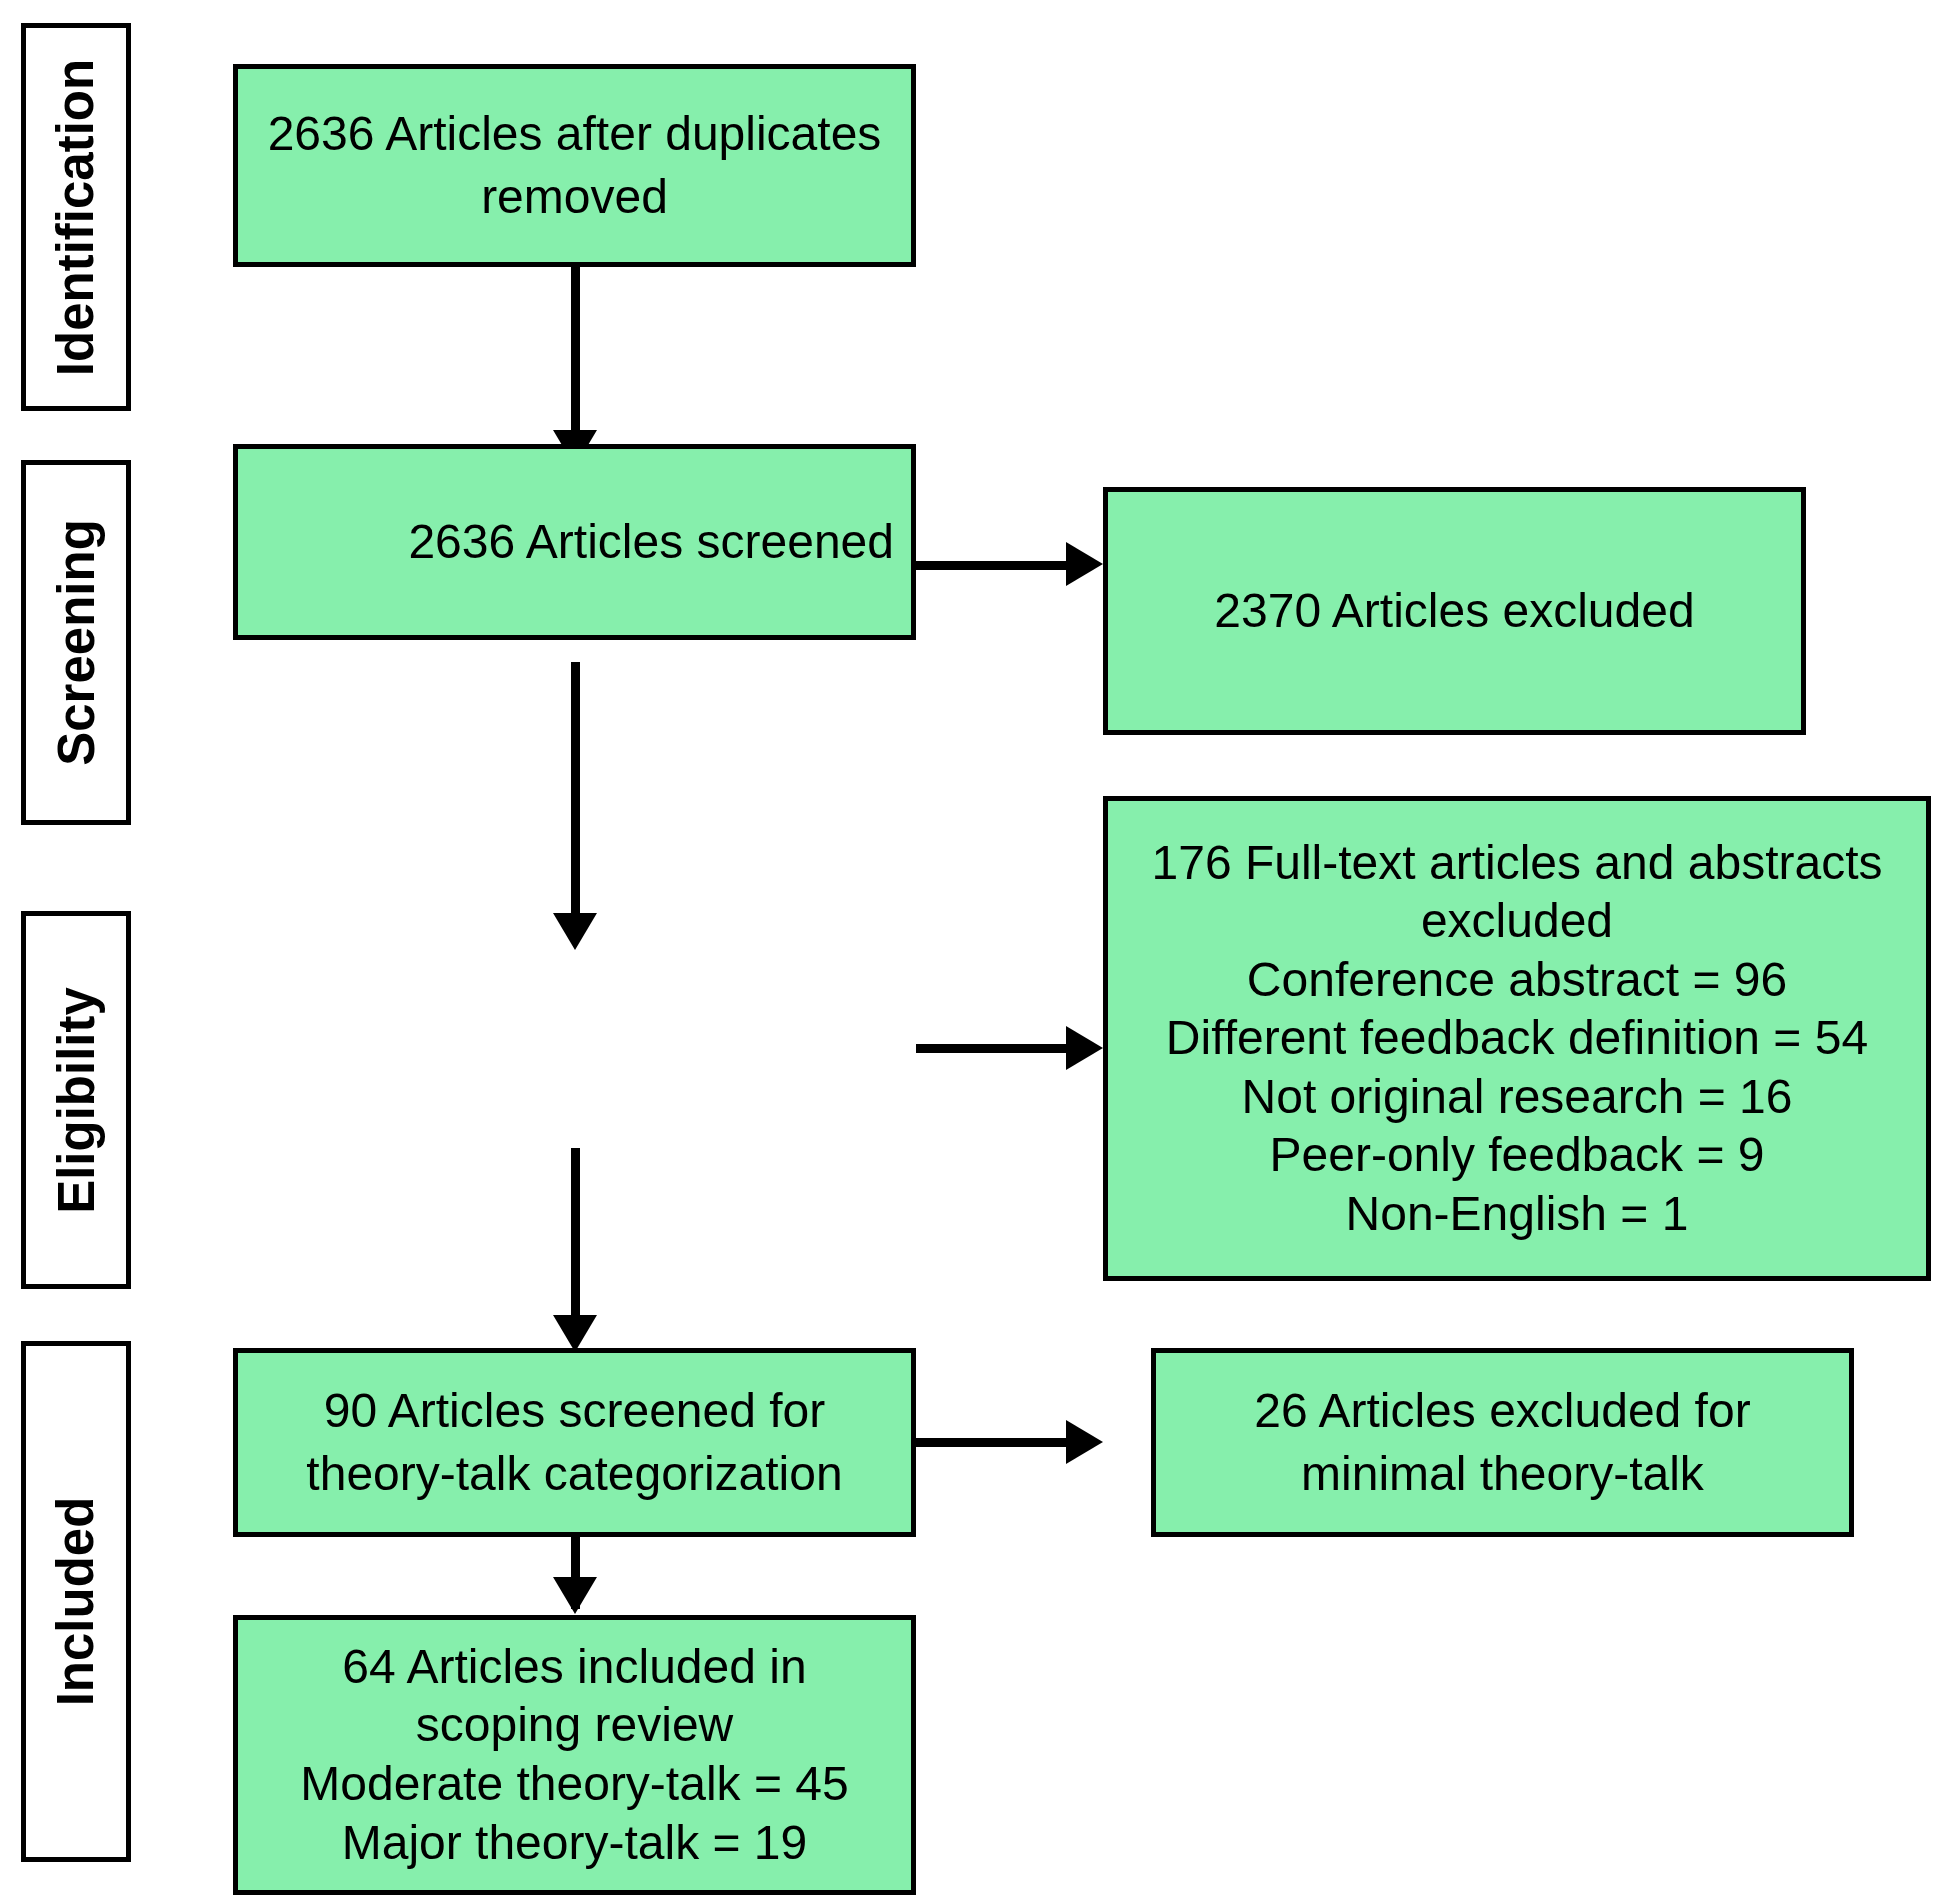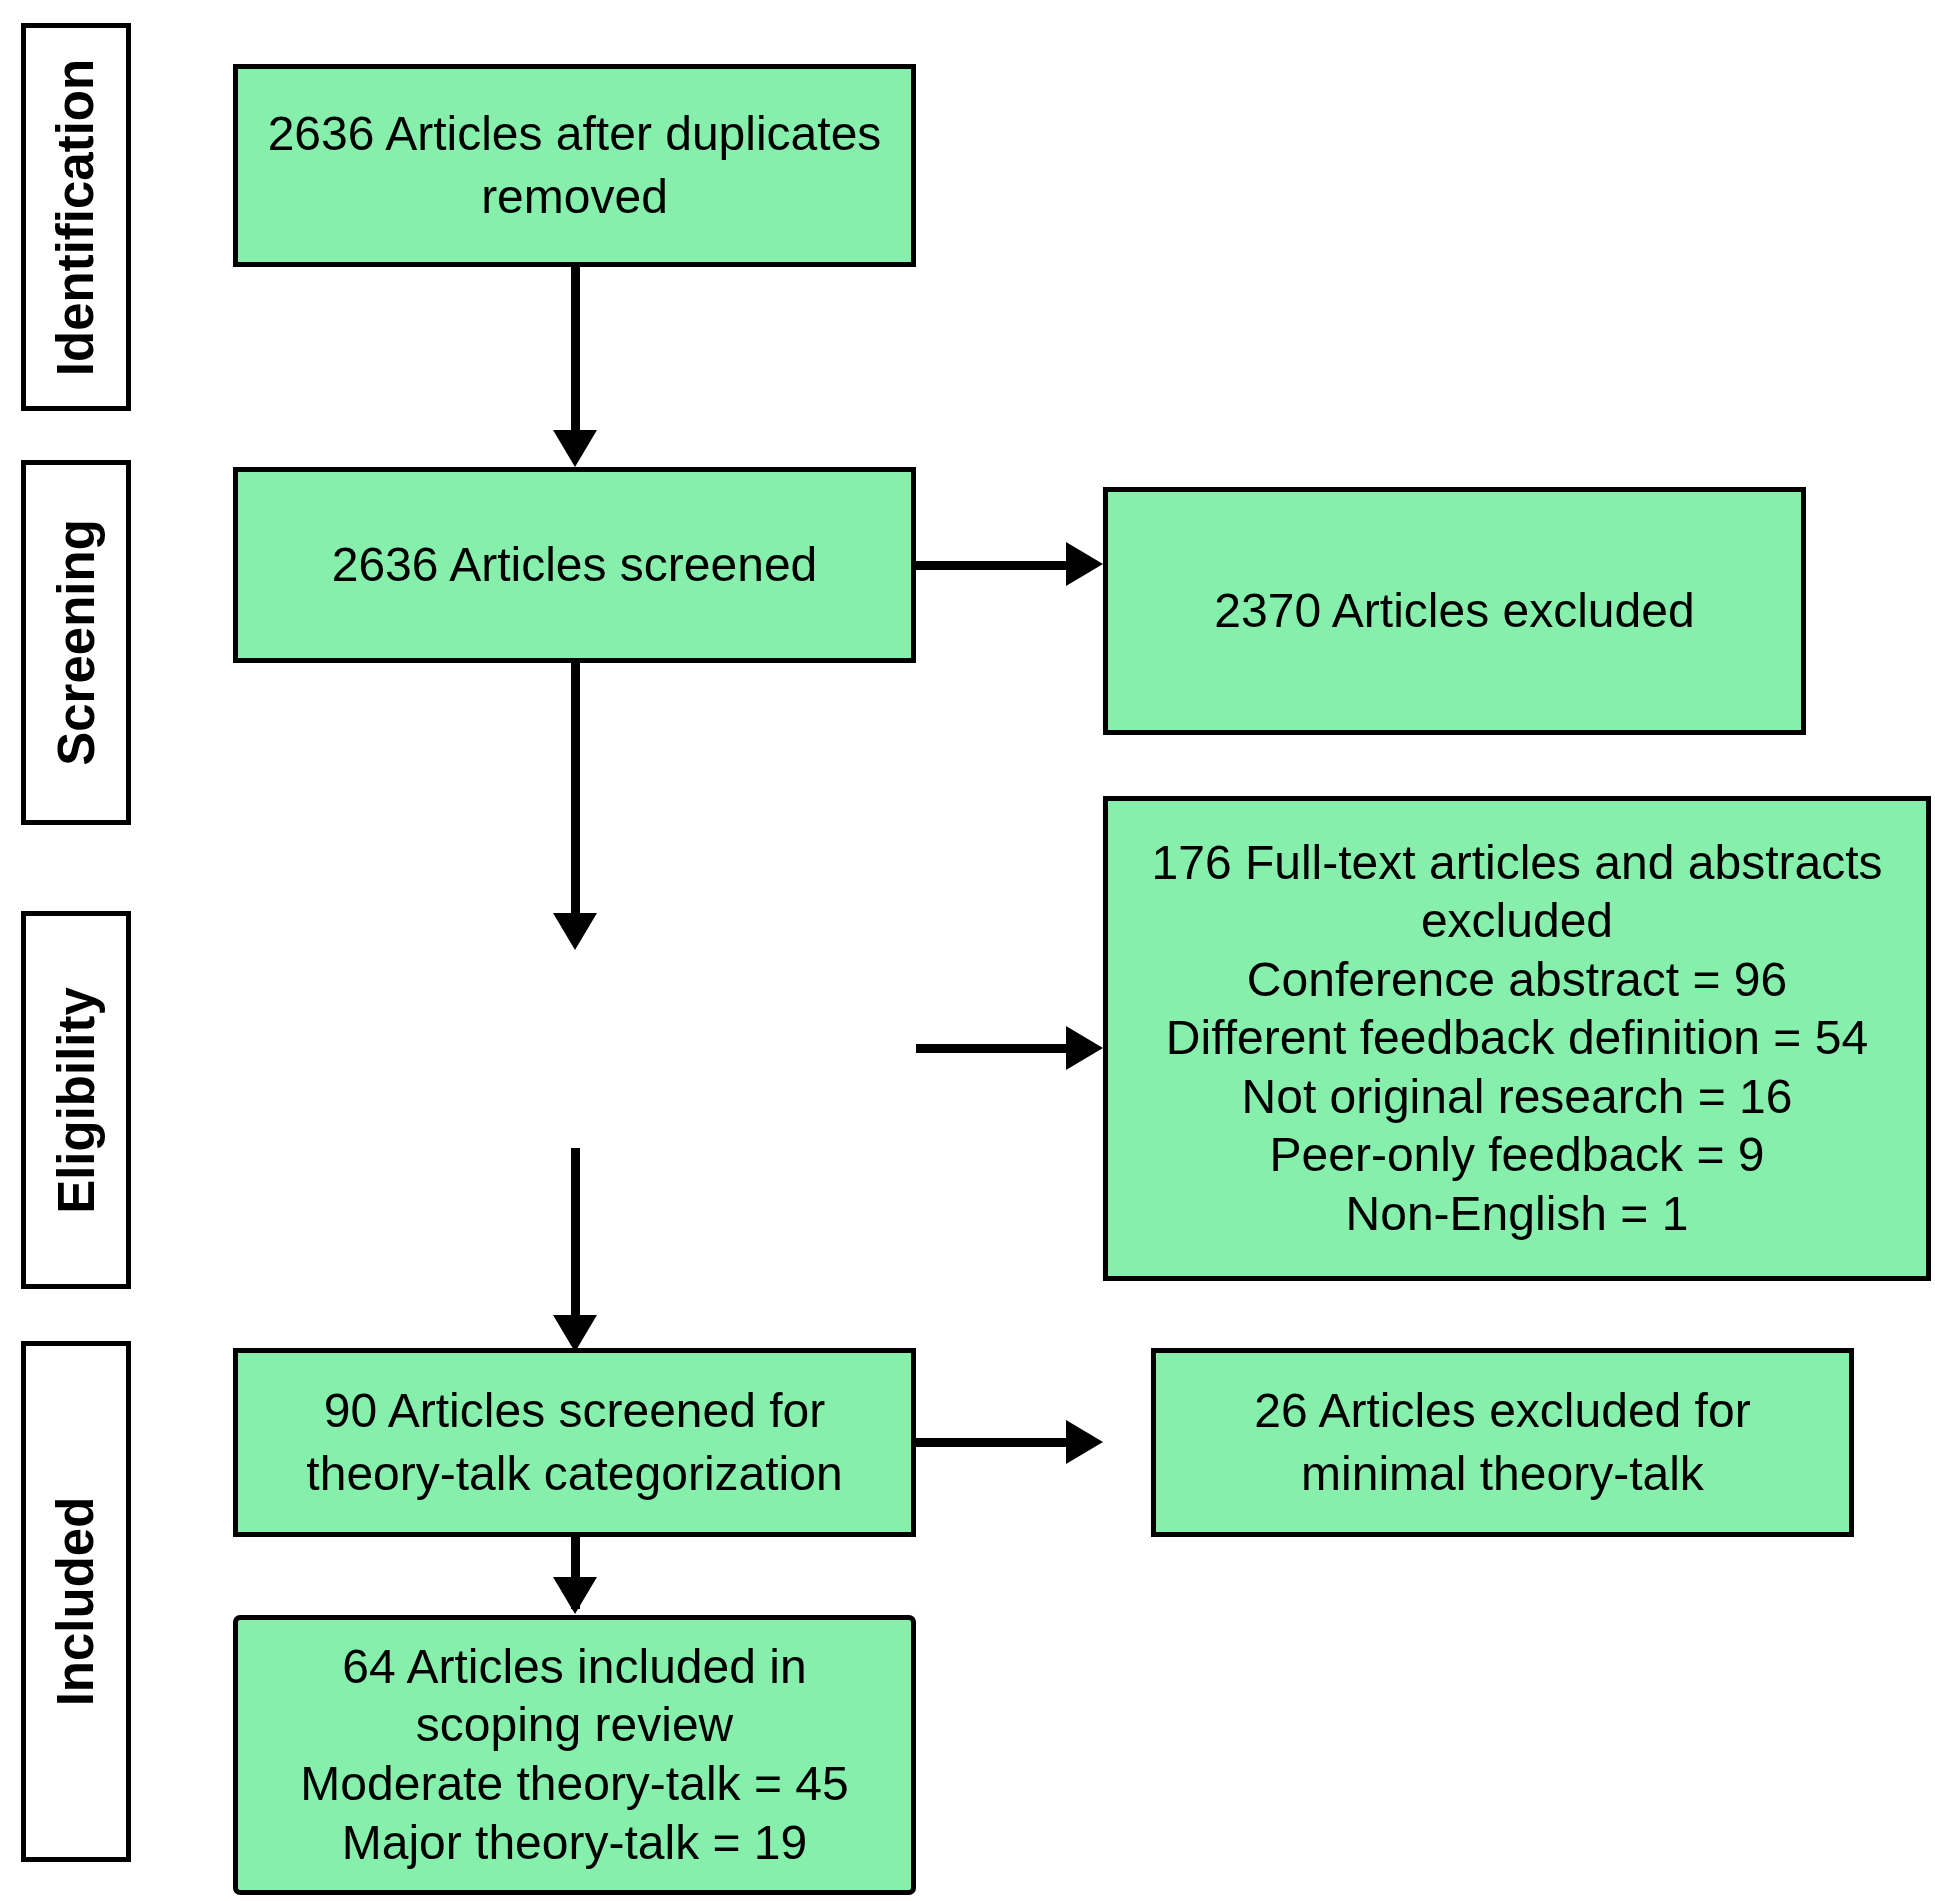--- a/index.html
+++ b/index.html
@@ -110,21 +110,21 @@
   </div>
 
   <div class="flow-box" style="left:233px; top:64px; width:683px; height:203px;">
     <span class="box-text">2636 Articles after duplicates
 removed</span>
   </div>
 
   <div class="v-line" style="left:571px; top:267px; height:167px;"></div>
   <div class="arrow-down" style="left:553px; top:430px;"></div>
 
-  <div class="flow-box" style="left:233px; top:467px; width:683px; height:196px;">
+  <div class="flow-box" style="left:233px; top:444px; width:683px; height:196px;justify-content:flex-end;">
     <span class="box-text">2636 Articles screened</span>
   </div>
 
   <div class="flow-box" style="left:1103px; top:487px; width:703px; height:248px;">
     <span class="box-text">2370 Articles excluded</span>
   </div>
 
   <div class="h-line" style="left:916px; top:561px; width:154px;"></div>
   <div class="arrow-right" style="left:1066px; top:542px;"></div>
 
@@ -157,21 +157,21 @@
     <span class="box-text">26 Articles excluded for
 minimal theory-talk</span>
   </div>
 
   <div class="h-line" style="left:916px; top:1438px; width:154px;"></div>
   <div class="arrow-right" style="left:1066px; top:1420px;"></div>
 
   <div class="v-line" style="left:571px; top:1537px; height:72px;"></div>
   <div class="arrow-down" style="left:553px; top:1577px;"></div>
 
-  <div class="flow-box dense" style="left:233px; top:1615px; width:683px; height:280px;border-radius:7px;">
+  <div class="flow-box dense" style="left:233px; top:1615px; width:683px; height:280px;">
     <span class="box-text">64 Articles included in
 scoping review
 Moderate theory-talk = 45
 Major theory-talk = 19</span>
   </div>
 
 </div>
 
 
 </body></html>

